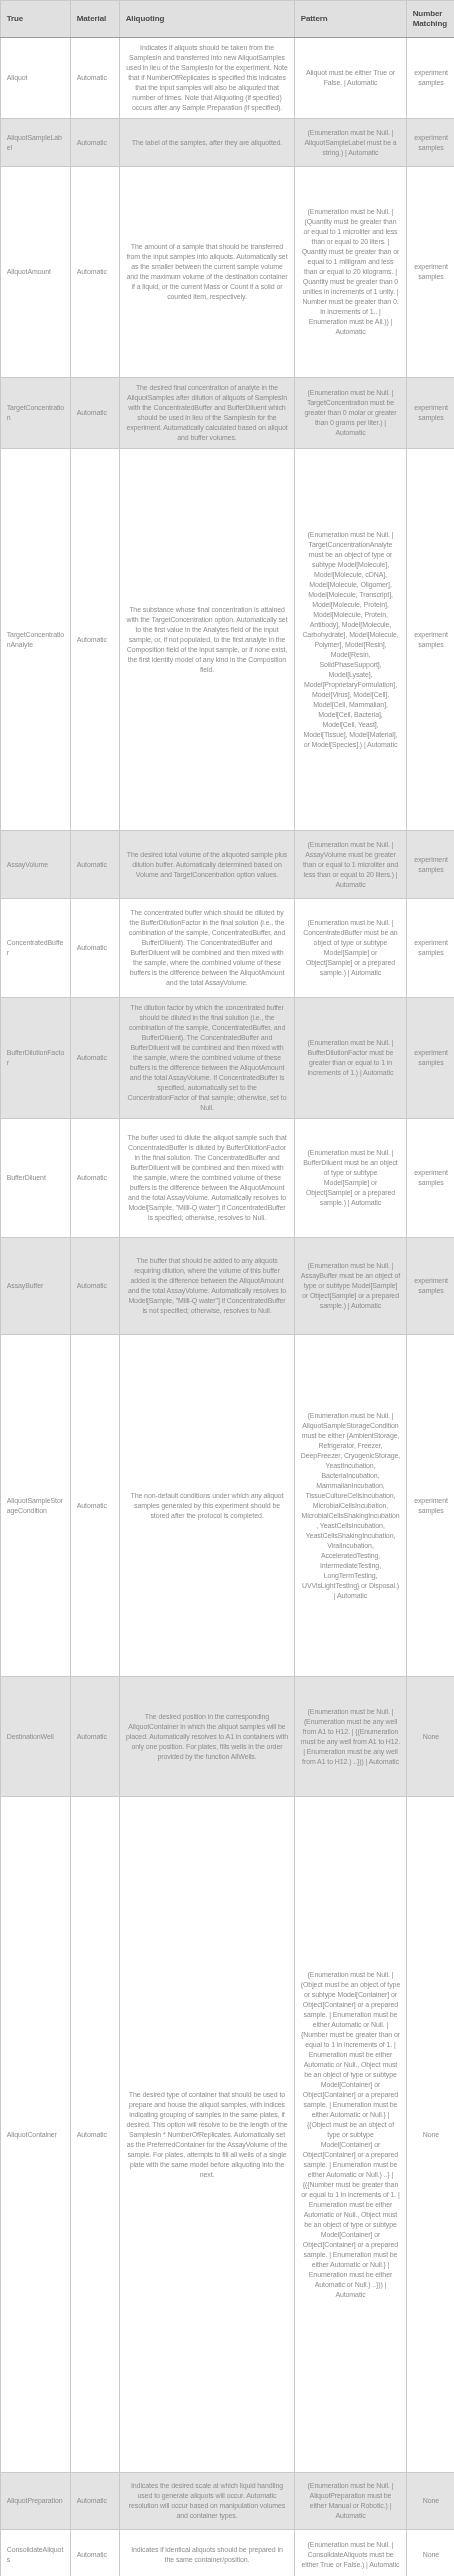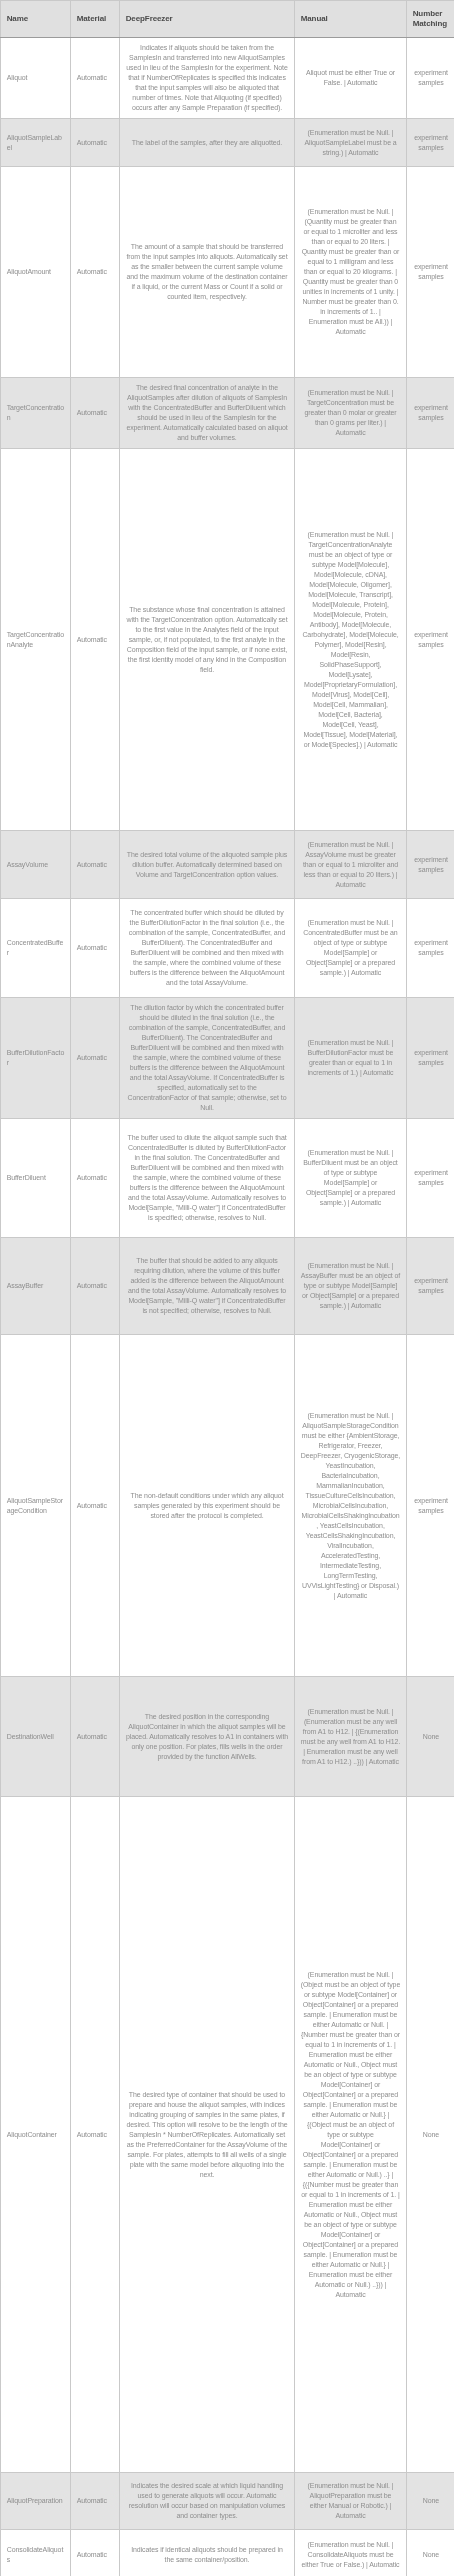--- a/index.html
+++ b/index.html
@@ -77,24 +77,24 @@
   <table class="options-table">
     <colgroup>
       <col class="c-name">
       <col class="c-default">
       <col class="c-desc">
       <col class="c-pattern">
       <col class="c-index">
     </colgroup>
     <thead>
       <tr>
-        <th class="c-name">Name</th>
+        <th class="c-name">True</th>
         <th class="c-default">Material</th>
-        <th class="c-desc">DeepFreezer</th>
-        <th class="c-pattern">Manual</th>
+        <th class="c-desc">Aliquoting</th>
+        <th class="c-pattern">Pattern</th>
         <th class="c-index">Number Matching</th>
       </tr>
     </thead>
     <tbody>
         <tr style="height: 78px;">
     <td class="c-name">Aliquot</td>
     <td class="c-default">Automatic</td>
     <td class="c-desc">Indicates if aliquots should be taken from the SamplesIn and transferred into new AliquotSamples used in lieu of the SamplesIn for the experiment.  Note that if NumberOfReplicates is specified this indicates that the input samples will also be aliquoted that number of times.  Note that Aliquoting (if specified) occurs after any Sample Preparation (if specified).</td>
     <td class="c-pattern">Aliquot must be either True or False. | Automatic</td>
     <td class="c-index">experiment samples</td>

